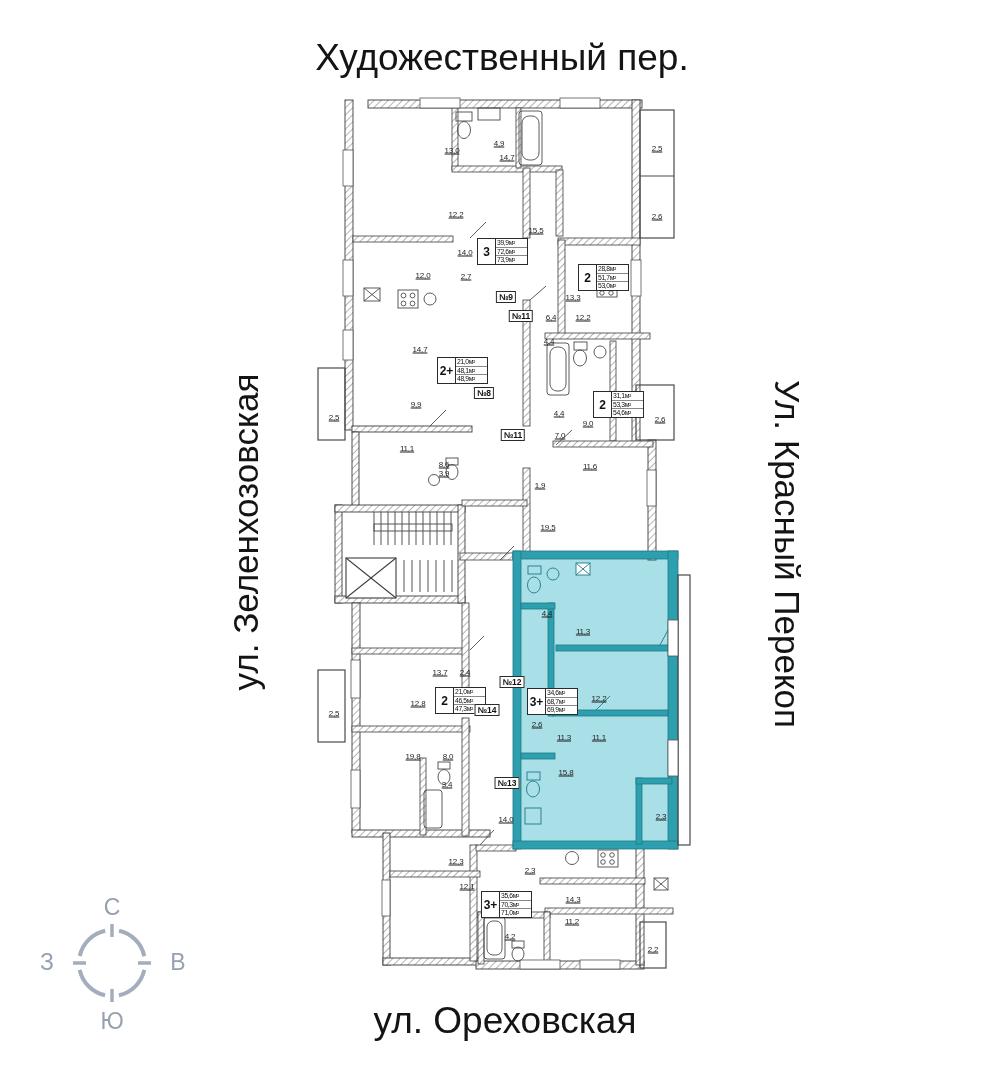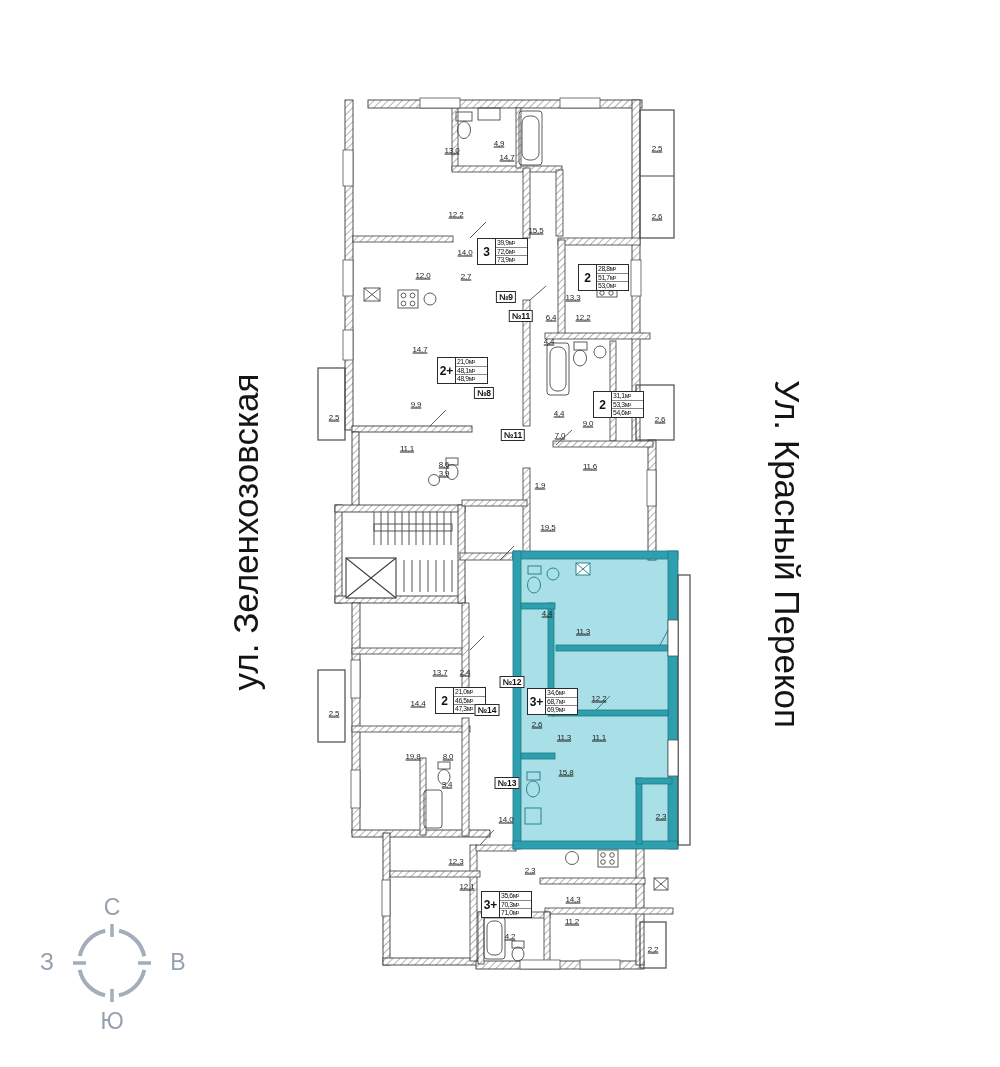--- a/index.html
+++ b/index.html
@@ -22,22 +22,24 @@
   .apt .areas i{font-style:normal;display:block;font-size:6.8px;line-height:8.3px;height:8.3px;
         padding-left:1px;border-bottom:1px solid #888;letter-spacing:-0.4px;white-space:nowrap;overflow:hidden;}
   .apt .areas i:last-child{border-bottom:none;}
   .cletter{position:absolute;transform:translate(-50%,-50%);font-size:23px;color:#96a1b0;}
 </style>
 </head>
 <body>
 
 <div class="page">
 
+  <span class="street h tc" style="left:502px;top:58px">Художественный пер.</span>
   <span class="street v rot-l" style="left:246px;top:532px">ул. Зеленхозовская</span>
   <span class="street v rot-r" style="left:787px;top:554px">Ул. Красный Перекоп</span>
+  <span class="street h tc" style="left:505px;top:1021px">ул. Ореховская</span>
 
   <svg class="plan" style="left:62px;top:913px" width="100" height="100">
     <circle cx="50" cy="50" r="33" fill="none" stroke="#a3adbb" stroke-width="4" stroke-dasharray="37.8 14" stroke-dashoffset="44.8"></circle>
     <line x1="50" y1="11" x2="50" y2="24" stroke="#a3adbb" stroke-width="3.5"></line>
     <line x1="50" y1="76" x2="50" y2="89" stroke="#a3adbb" stroke-width="3.5"></line>
     <line x1="11" y1="50" x2="24" y2="50" stroke="#a3adbb" stroke-width="3.5"></line>
     <line x1="76" y1="50" x2="89" y2="50" stroke="#a3adbb" stroke-width="3.5"></line>
   </svg>
   <span class="cletter" style="left:112px;top:907px">С</span>
   <span class="cletter" style="left:112px;top:1021px">Ю</span>
@@ -341,21 +343,21 @@
   <span class="dim" style="left:334px;top:713px">2,5</span>
   <span class="dim" style="left:440px;top:672px">13,7</span>
   <span class="dim" style="left:465px;top:672px">2,4</span>
   <span class="dim" style="left:547px;top:613px">4,4</span>
   <span class="dim" style="left:583px;top:631px">11,3</span>
   <span class="dim" style="left:599px;top:698px">12,2</span>
   <span class="dim" style="left:537px;top:724px">2,6</span>
   <span class="dim" style="left:564px;top:737px">11,3</span>
   <span class="dim" style="left:599px;top:737px">11,1</span>
   <span class="dim" style="left:566px;top:772px">15,8</span>
-  <span class="dim" style="left:418px;top:703px">14,4</span>
+  <span class="dim" style="left:418px;top:703px">12,8</span>
   <span class="dim" style="left:413px;top:756px">19,8</span>
   <span class="dim" style="left:448px;top:756px">8,0</span>
   <span class="dim" style="left:447px;top:784px">3,4</span>
   <span class="dim" style="left:506px;top:819px">14,0</span>
   <span class="dim" style="left:661px;top:816px">2,3</span>
   <span class="dim" style="left:456px;top:861px">12,3</span>
   <span class="dim" style="left:467px;top:886px">12,1</span>
   <span class="dim" style="left:530px;top:870px">2,3</span>
   <span class="dim" style="left:573px;top:899px">14,3</span>
   <span class="dim" style="left:572px;top:921px">11,2</span>

